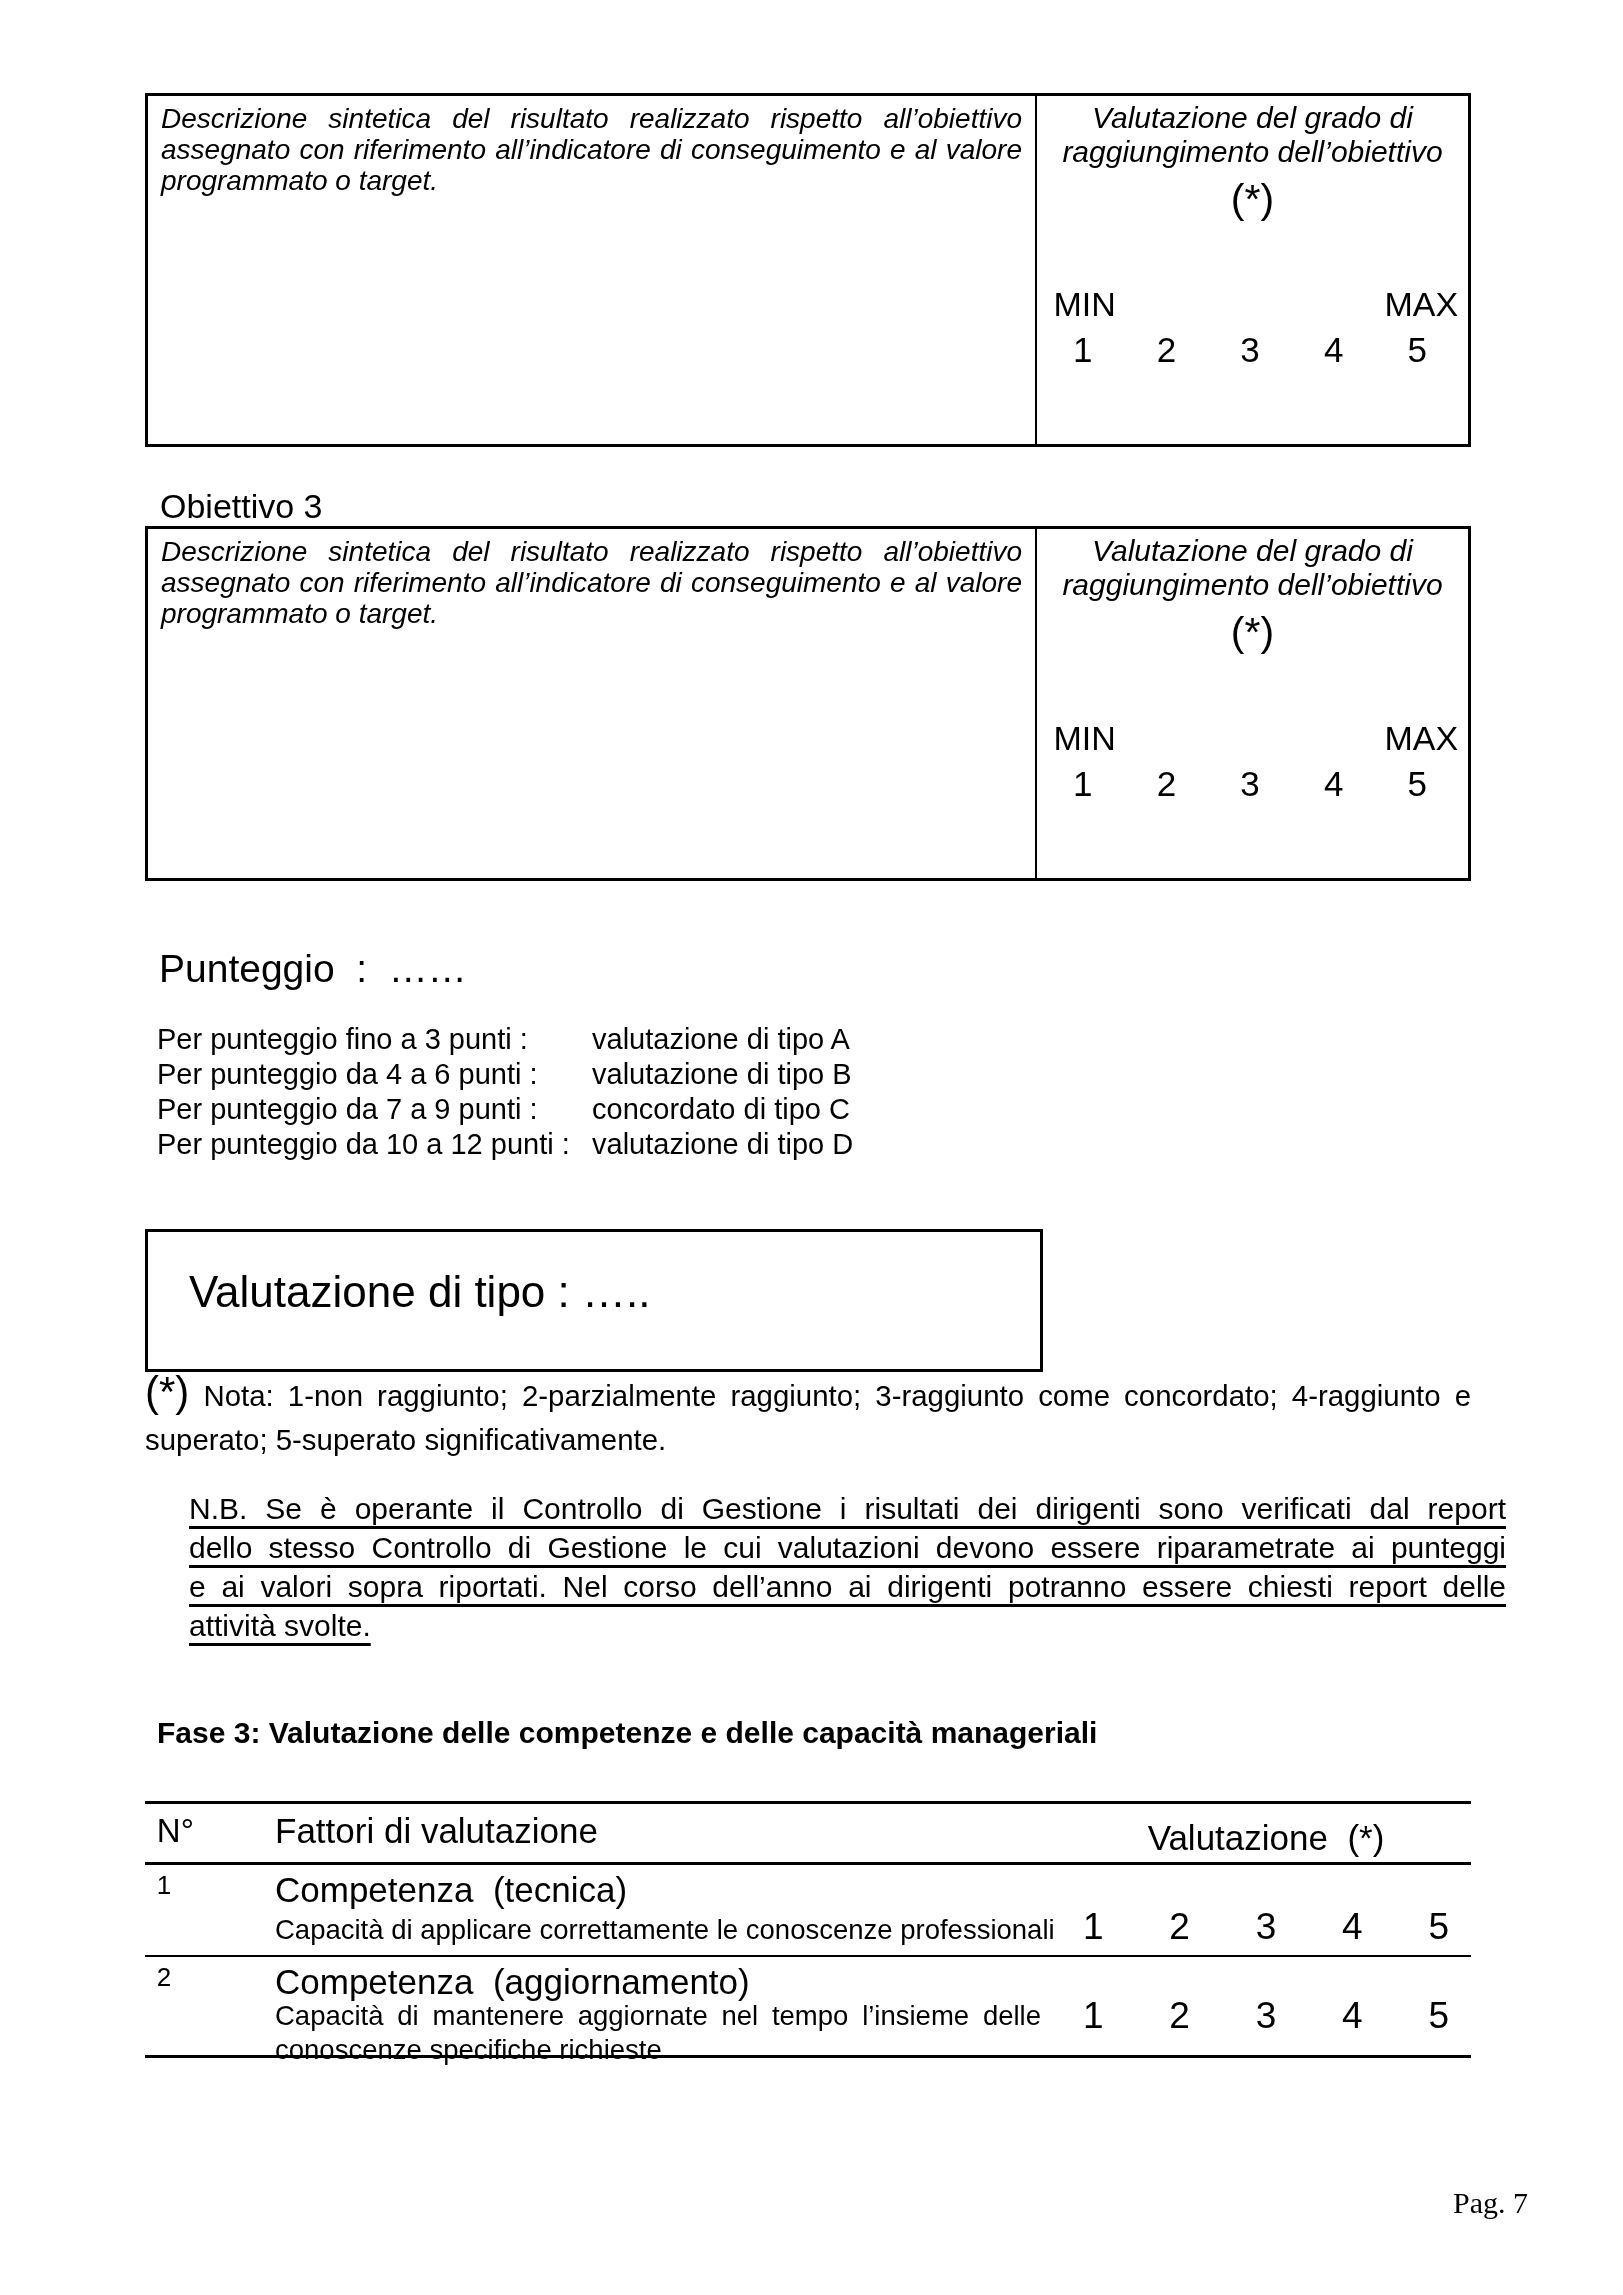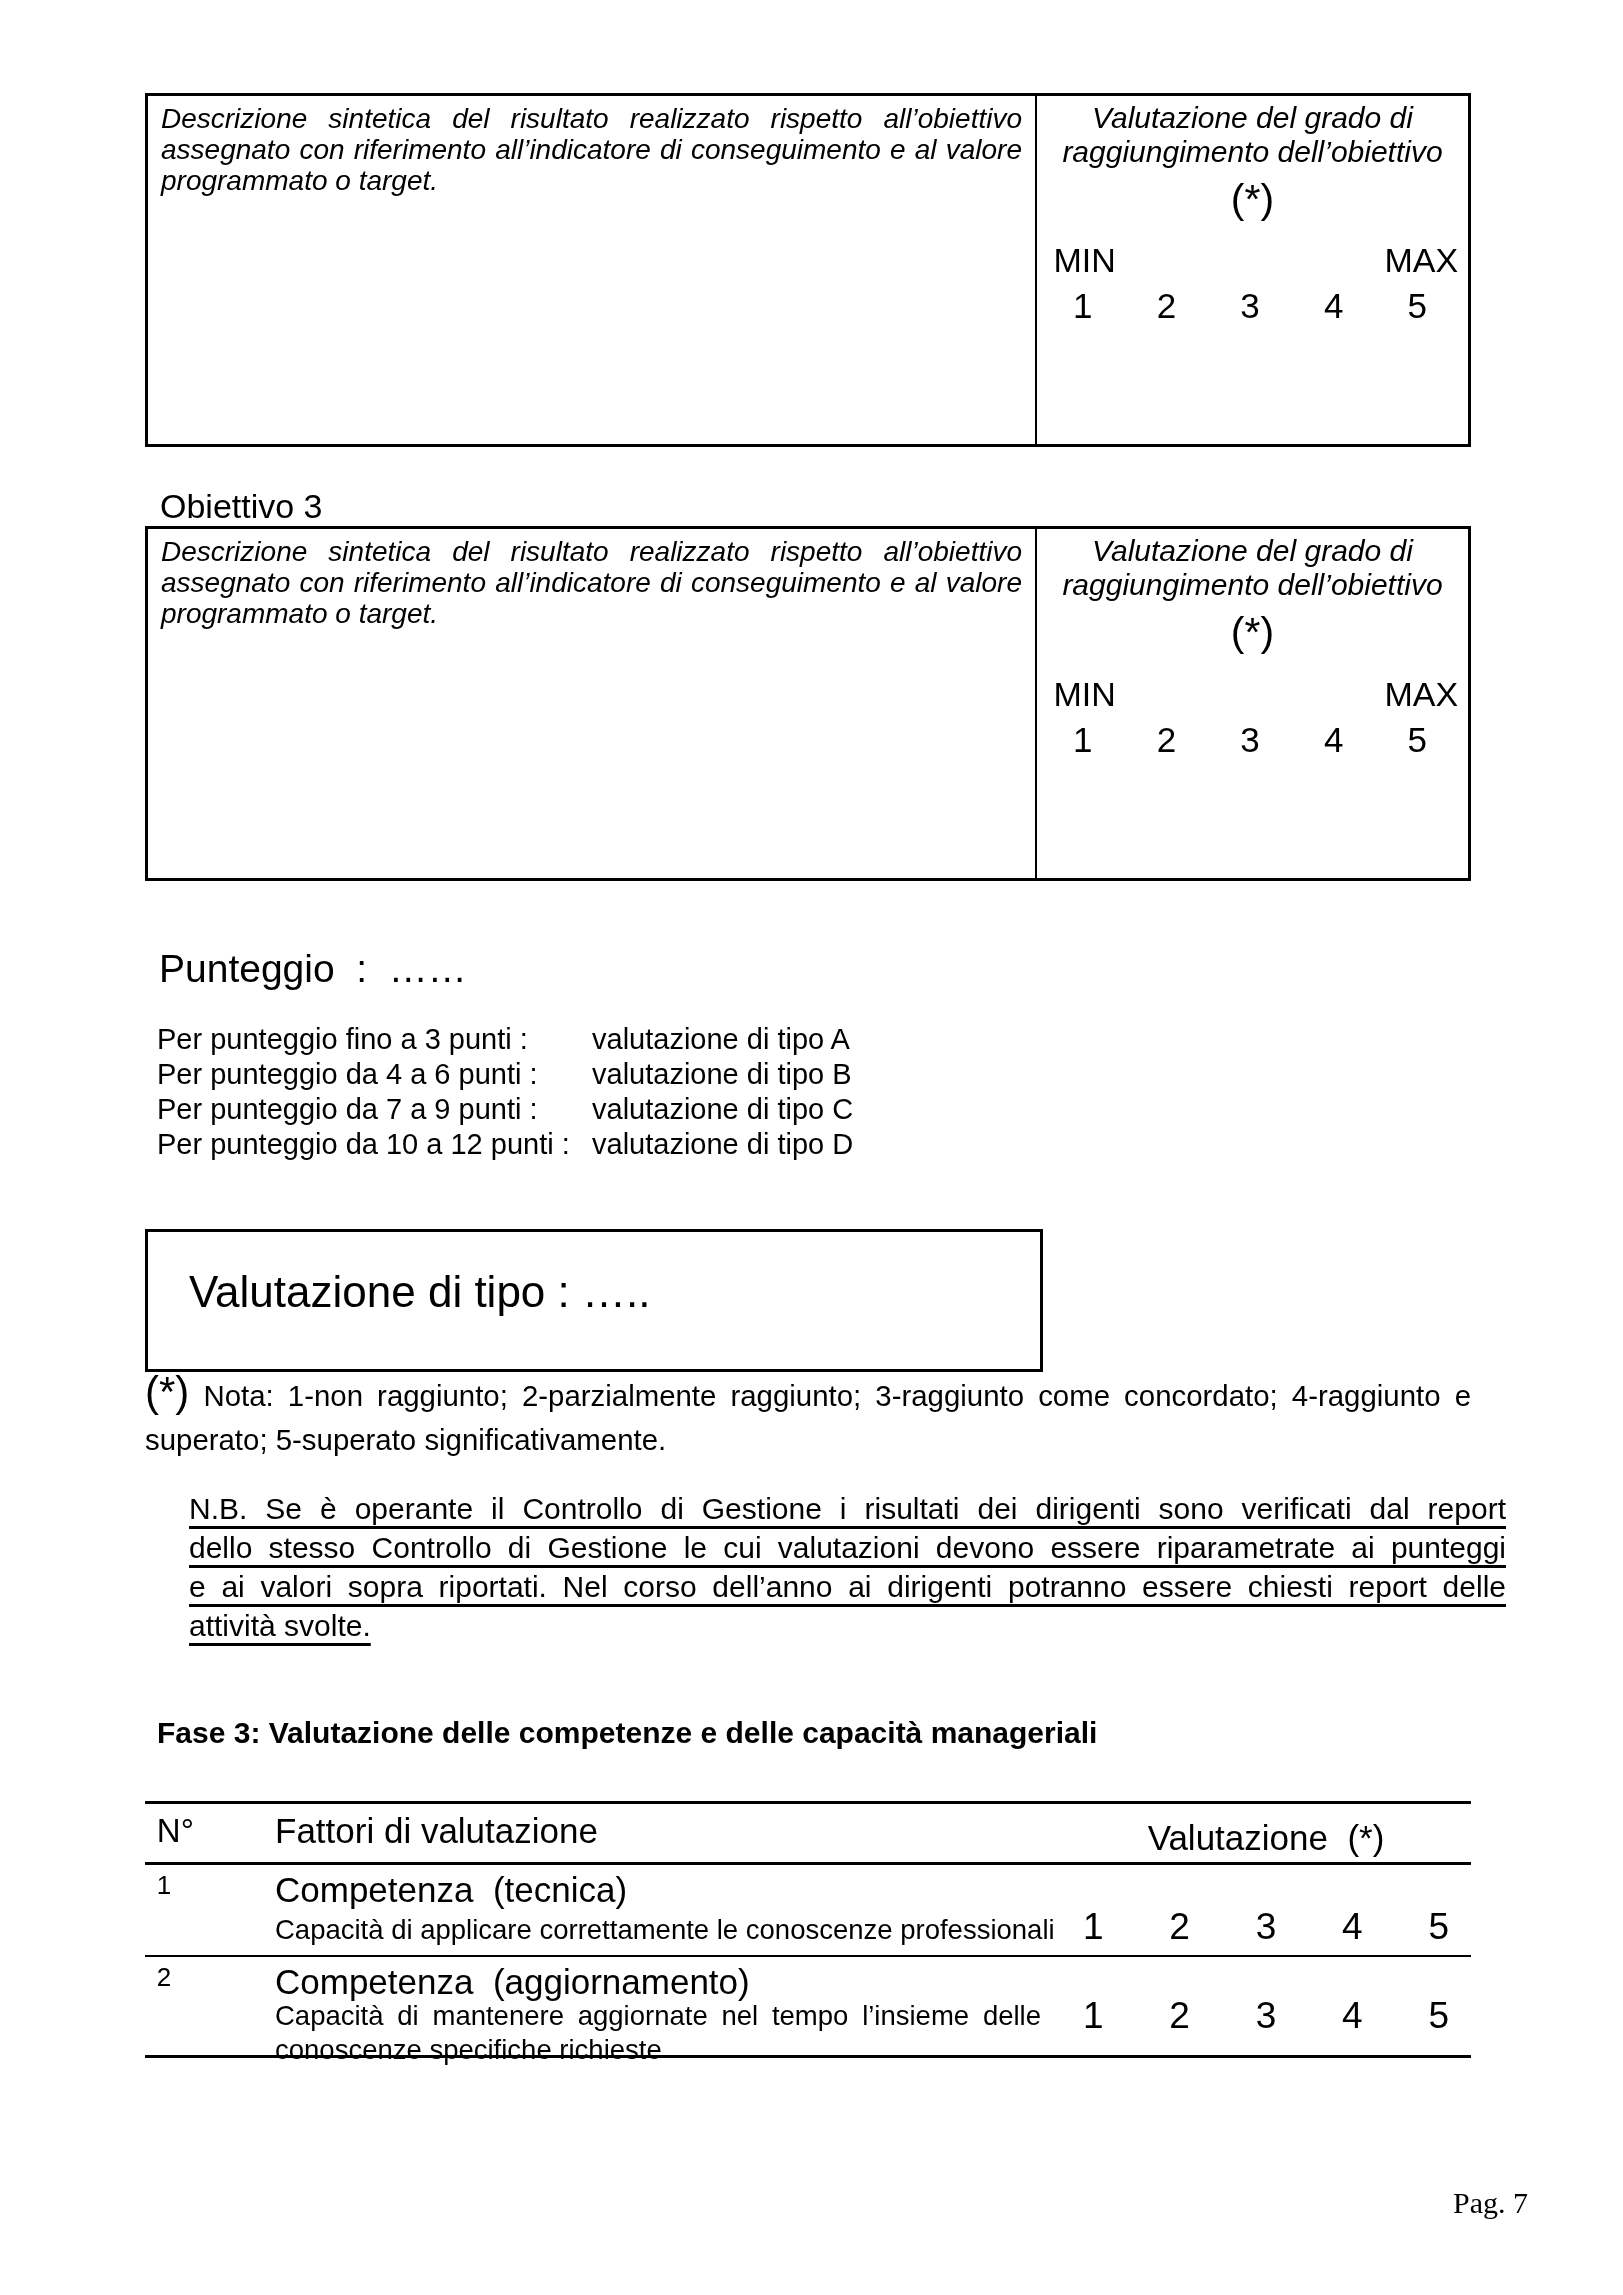--- a/index.html
+++ b/index.html
@@ -9,21 +9,21 @@
   }
   .jl{text-align:justify; text-align-last:justify;}
   .ws{white-space:pre;}
 
   
   .obox{position:absolute; left:145px; width:1326px; border:3.3px solid #000; box-sizing:border-box; display:flex;}
   #box-top{top:93px; height:354px;}
   #box-ob3{top:526px; height:355px;}
   .obox-left{width:889px; flex:0 0 auto; border-right:2.6px solid #000; box-sizing:border-box;
              padding:6.5px 13px 0 13px; font-style:italic; font-size:28px; line-height:31px;}
-  .obox-right{flex:1; display:flex; flex-direction:column; box-sizing:border-box; padding-bottom:120px;}
+  .obox-right{flex:1; display:flex; flex-direction:column; box-sizing:border-box; padding-bottom:76px;}
   .rc-title{margin-top:5.2px; font-style:italic; font-size:30px; line-height:34px; text-align:center;}
   .rc-star{font-size:41px; line-height:46px; text-align:center; margin-top:6.5px;}
   .rc-spacer{flex:1;}
   .rc-minmax{display:flex; justify-content:space-between; padding:0 9.8px 0 16.4px; font-size:34px; line-height:35px;}
   .rc-digits{display:flex; justify-content:space-between; padding:0 41px 0 36px; font-size:35px; line-height:37px; margin-top:9.2px;}
 
   #obiettivo3{position:absolute; left:160px; top:489px; font-size:34px; line-height:34px;}
 
   #punteggio{position:absolute; left:159px; top:948px; font-size:39px; line-height:41px;}
 
@@ -125,21 +125,21 @@
     <div class="score-row">
       <span class="score-range">Per punteggio fino a 3 punti :</span>
       <span>valutazione di tipo A</span>
     </div>
     <div class="score-row">
       <span class="score-range">Per punteggio da 4 a 6 punti :</span>
       <span>valutazione di tipo B</span>
     </div>
     <div class="score-row">
       <span class="score-range">Per punteggio da 7 a 9 punti :</span>
-      <span>valutazione di tipo C</span>
+      <span>concordato di tipo C</span>
     </div>
     <div class="score-row">
       <span class="score-range">Per punteggio da 10 a 12 punti :</span>
       <span>valutazione di tipo D</span>
     </div>
   </div>
 
   <div id="type-box">
     <span>Valutazione di tipo : …..</span>
   </div>

